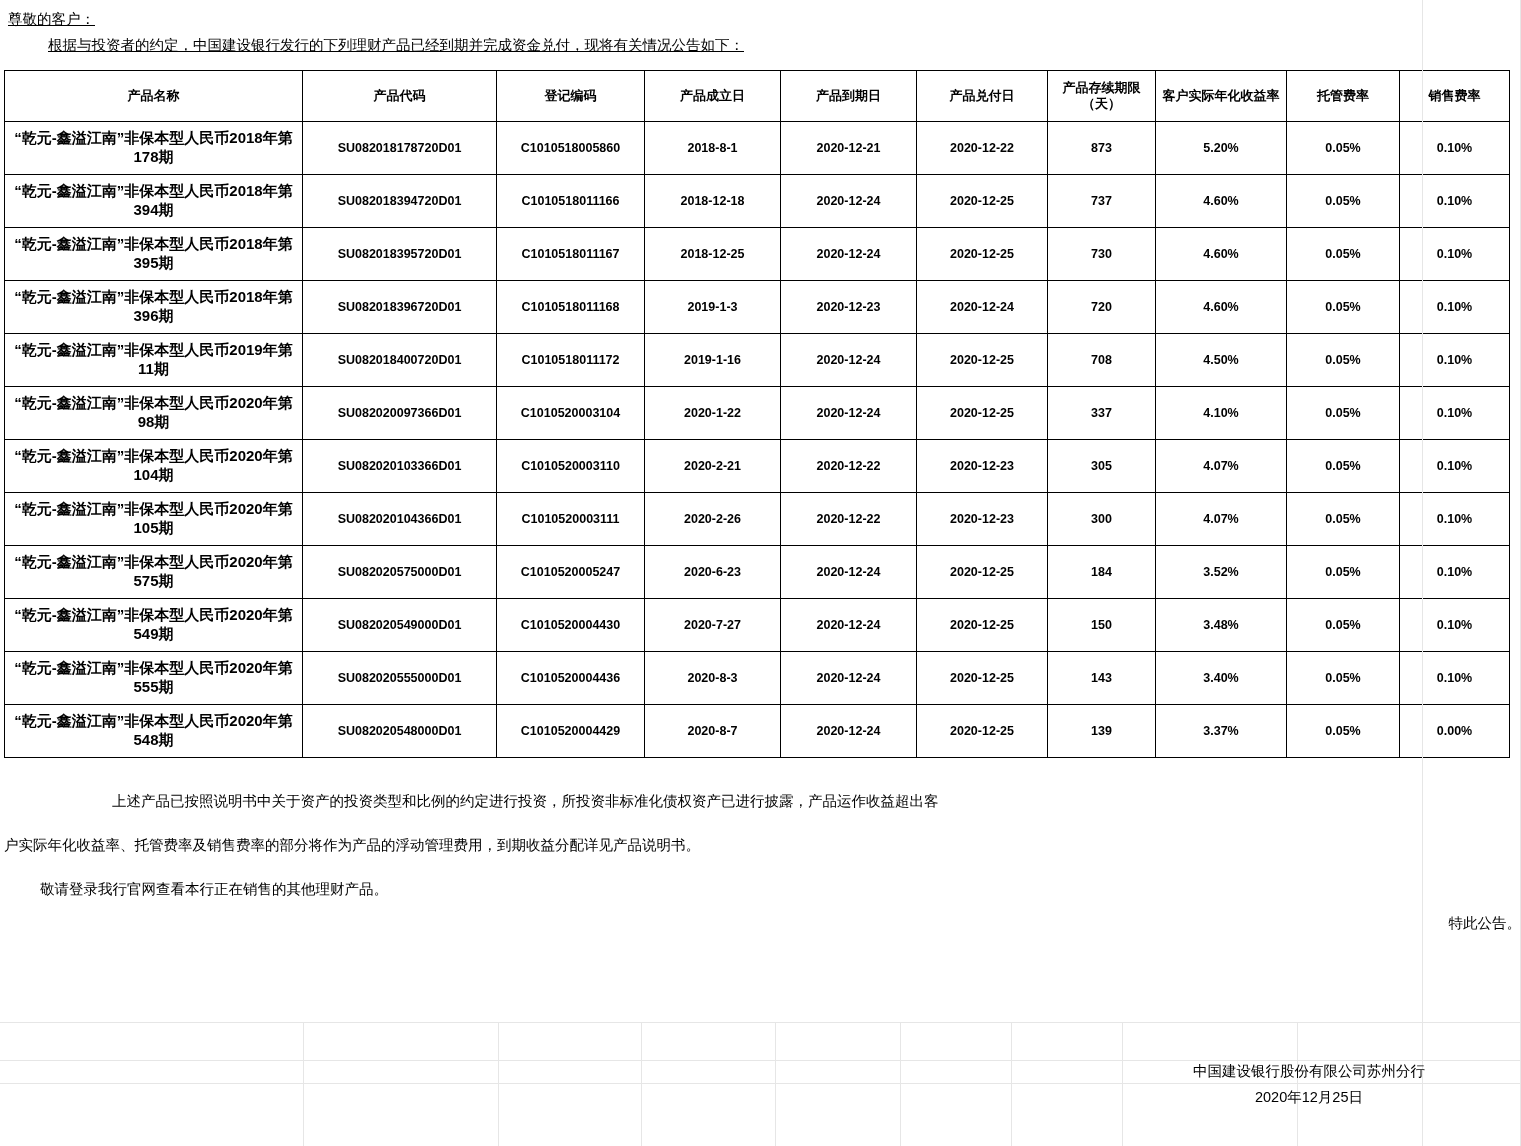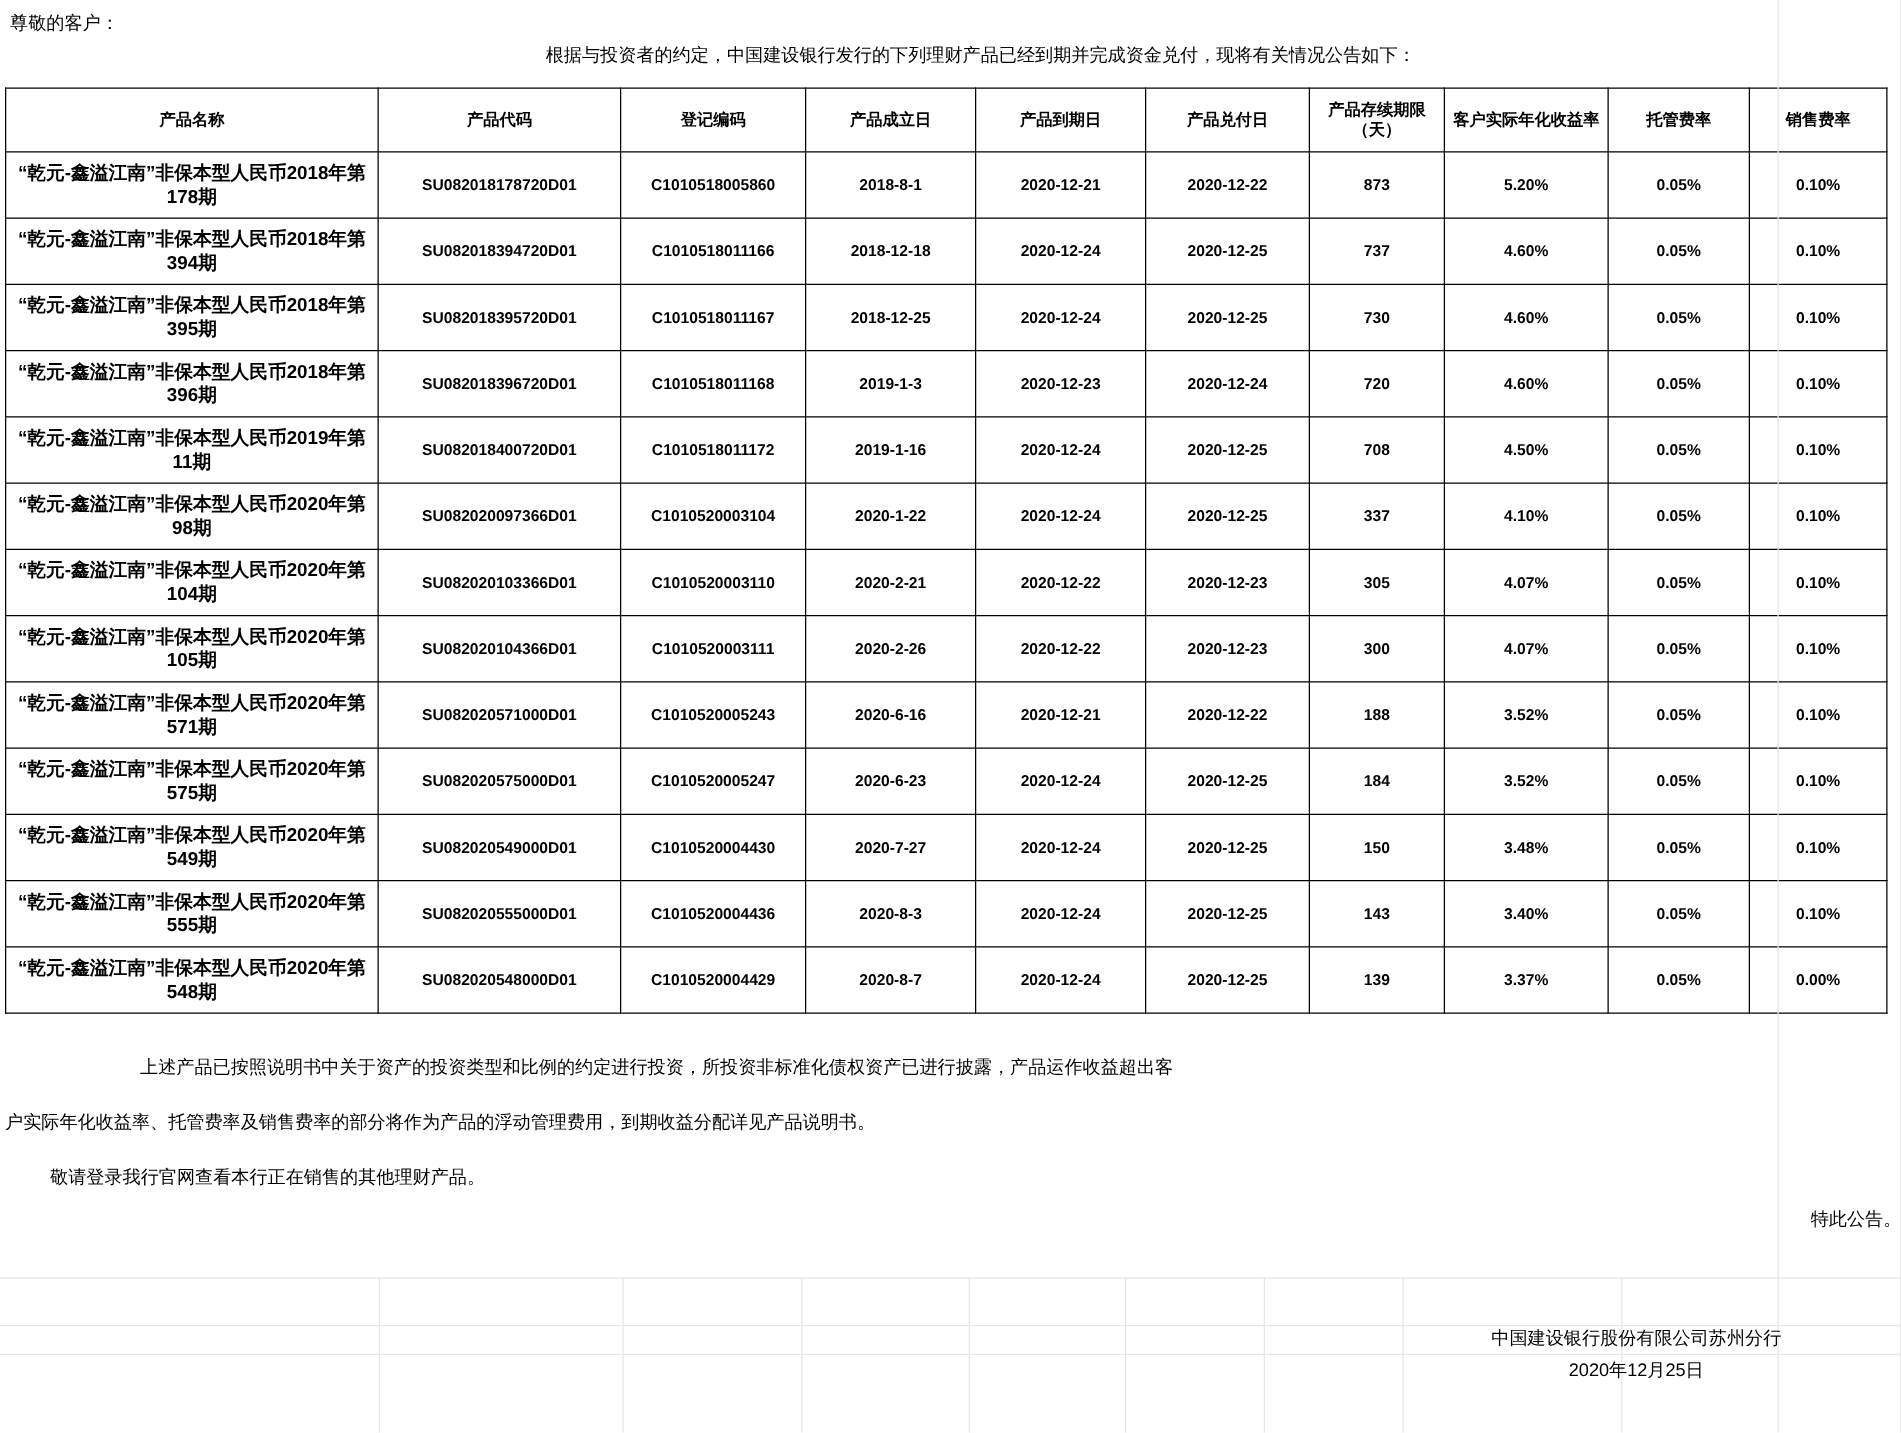--- a/index.html
+++ b/index.html
@@ -31,32 +31,32 @@
   }
   .sheet-line-h {
     position: absolute;
     left: 0;
     right: 0;
     height: 1px;
     background: #e6e6e6;
   }
   .intro {
     padding-top: 6px;
+    text-decoration: underline;
   }
   .intro p {
     margin: 0;
     line-height: 26px;
     font-size: 14.5px;
   }
   .intro .l1 {
     padding-left: 8px;
   }
   .intro .l2 {
     padding-left: 48px;
-    text-align: center;
   }
   table.main {
     border-collapse: collapse;
     table-layout: fixed;
     width: 1505px;
     margin-top: 12px;
     margin-left: 4px;
   }
   table.main th, table.main td {
     border: 1px solid #000000;
@@ -270,32 +270,20 @@
         <td>C1010520003111</td>
         <td>2020-2-26</td>
         <td>2020-12-22</td>
         <td>2020-12-23</td>
         <td>300</td>
         <td>4.07%</td>
         <td>0.05%</td>
         <td>0.10%</td>
       </tr>
       <tr>
-        <td class="name">“乾元-鑫溢江南”非保本型人民币2020年第571期</td>
-        <td>SU082020571000D01</td>
-        <td>C1010520005243</td>
-        <td>2020-6-16</td>
-        <td>2020-12-21</td>
-        <td>2020-12-22</td>
-        <td>188</td>
-        <td>3.52%</td>
-        <td>0.05%</td>
-        <td>0.10%</td>
-      </tr>
-      <tr>
         <td class="name">“乾元-鑫溢江南”非保本型人民币2020年第575期</td>
         <td>SU082020575000D01</td>
         <td>C1010520005247</td>
         <td>2020-6-23</td>
         <td>2020-12-24</td>
         <td>2020-12-25</td>
         <td>184</td>
         <td>3.52%</td>
         <td>0.05%</td>
         <td>0.10%</td>

